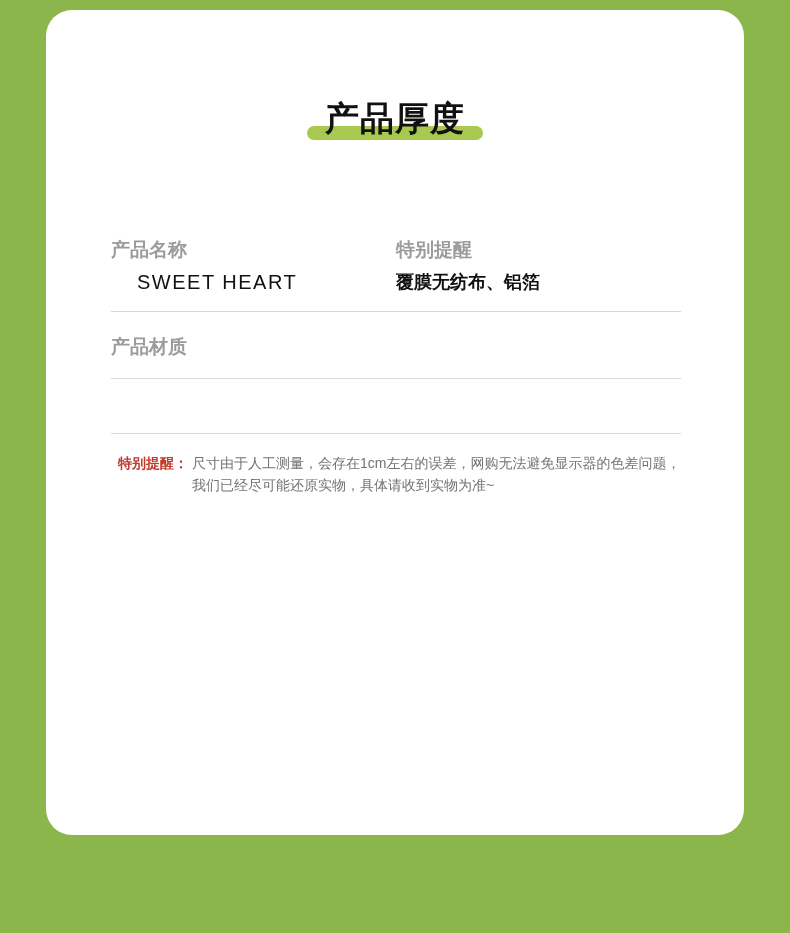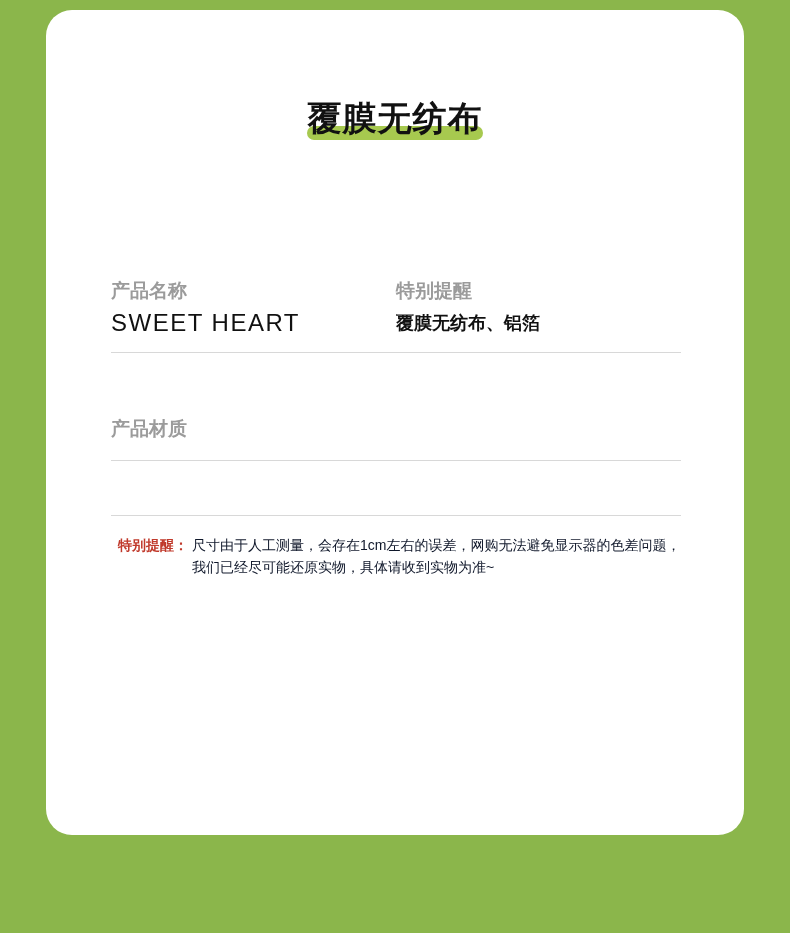--- a/index.html
+++ b/index.html
@@ -77,33 +77,33 @@
   }
   .spec-cell.full {
     width: 100%;
   }
   .spec-label {
     font-size: 19px;
     color: #9b9b9b;
     font-weight: bold;
     line-height: 30px;
     margin-bottom: 2px;
-    margin-top: 41px;
   }
   .spec-value {
     font-size: 18px;
     color: #111111;
     font-weight: bold;
     line-height: 30px;
     white-space: pre-line;
   }
   .spec-value.latin {
     font-weight: normal;
     letter-spacing: 1.5px;
-    font-size: 24px;
+    font-size: 20px;
+    margin-left: 26px;
   }
   .divider-last {
     width: 570px;
     height: 1px;
     background: #d8d8d8;
     margin-top: 54px;
     margin-bottom: 18px;
   }
   .notice {
     display: flex;
@@ -115,35 +115,35 @@
   .notice-label {
     font-size: 14px;
     color: #c0392b;
     font-weight: bold;
     line-height: 22px;
     white-space: nowrap;
     padding-top: 0px;
   }
   .notice-text {
     font-size: 14px;
-    color: #0f172a;
+    color: #737373;
     line-height: 22px;
     margin-left: 4px;
     white-space: pre-line;
   }
 </style>
 </head>
 <body>
 
 <div class="page">
   <div class="card">
 
     <div class="title-wrap">
       <div class="title-highlight"></div>
-      <div class="title-text">覆膜无纺布</div>
+      <div class="title-text">产品厚度</div>
     </div>
 
     <div class="spec-table">
 
       <div class="spec-row">
         <div class="spec-cell">
           <div class="spec-label">产品名称</div>
           <div class="spec-value latin">SWEET HEART</div>
         </div>
         <div class="spec-cell">

